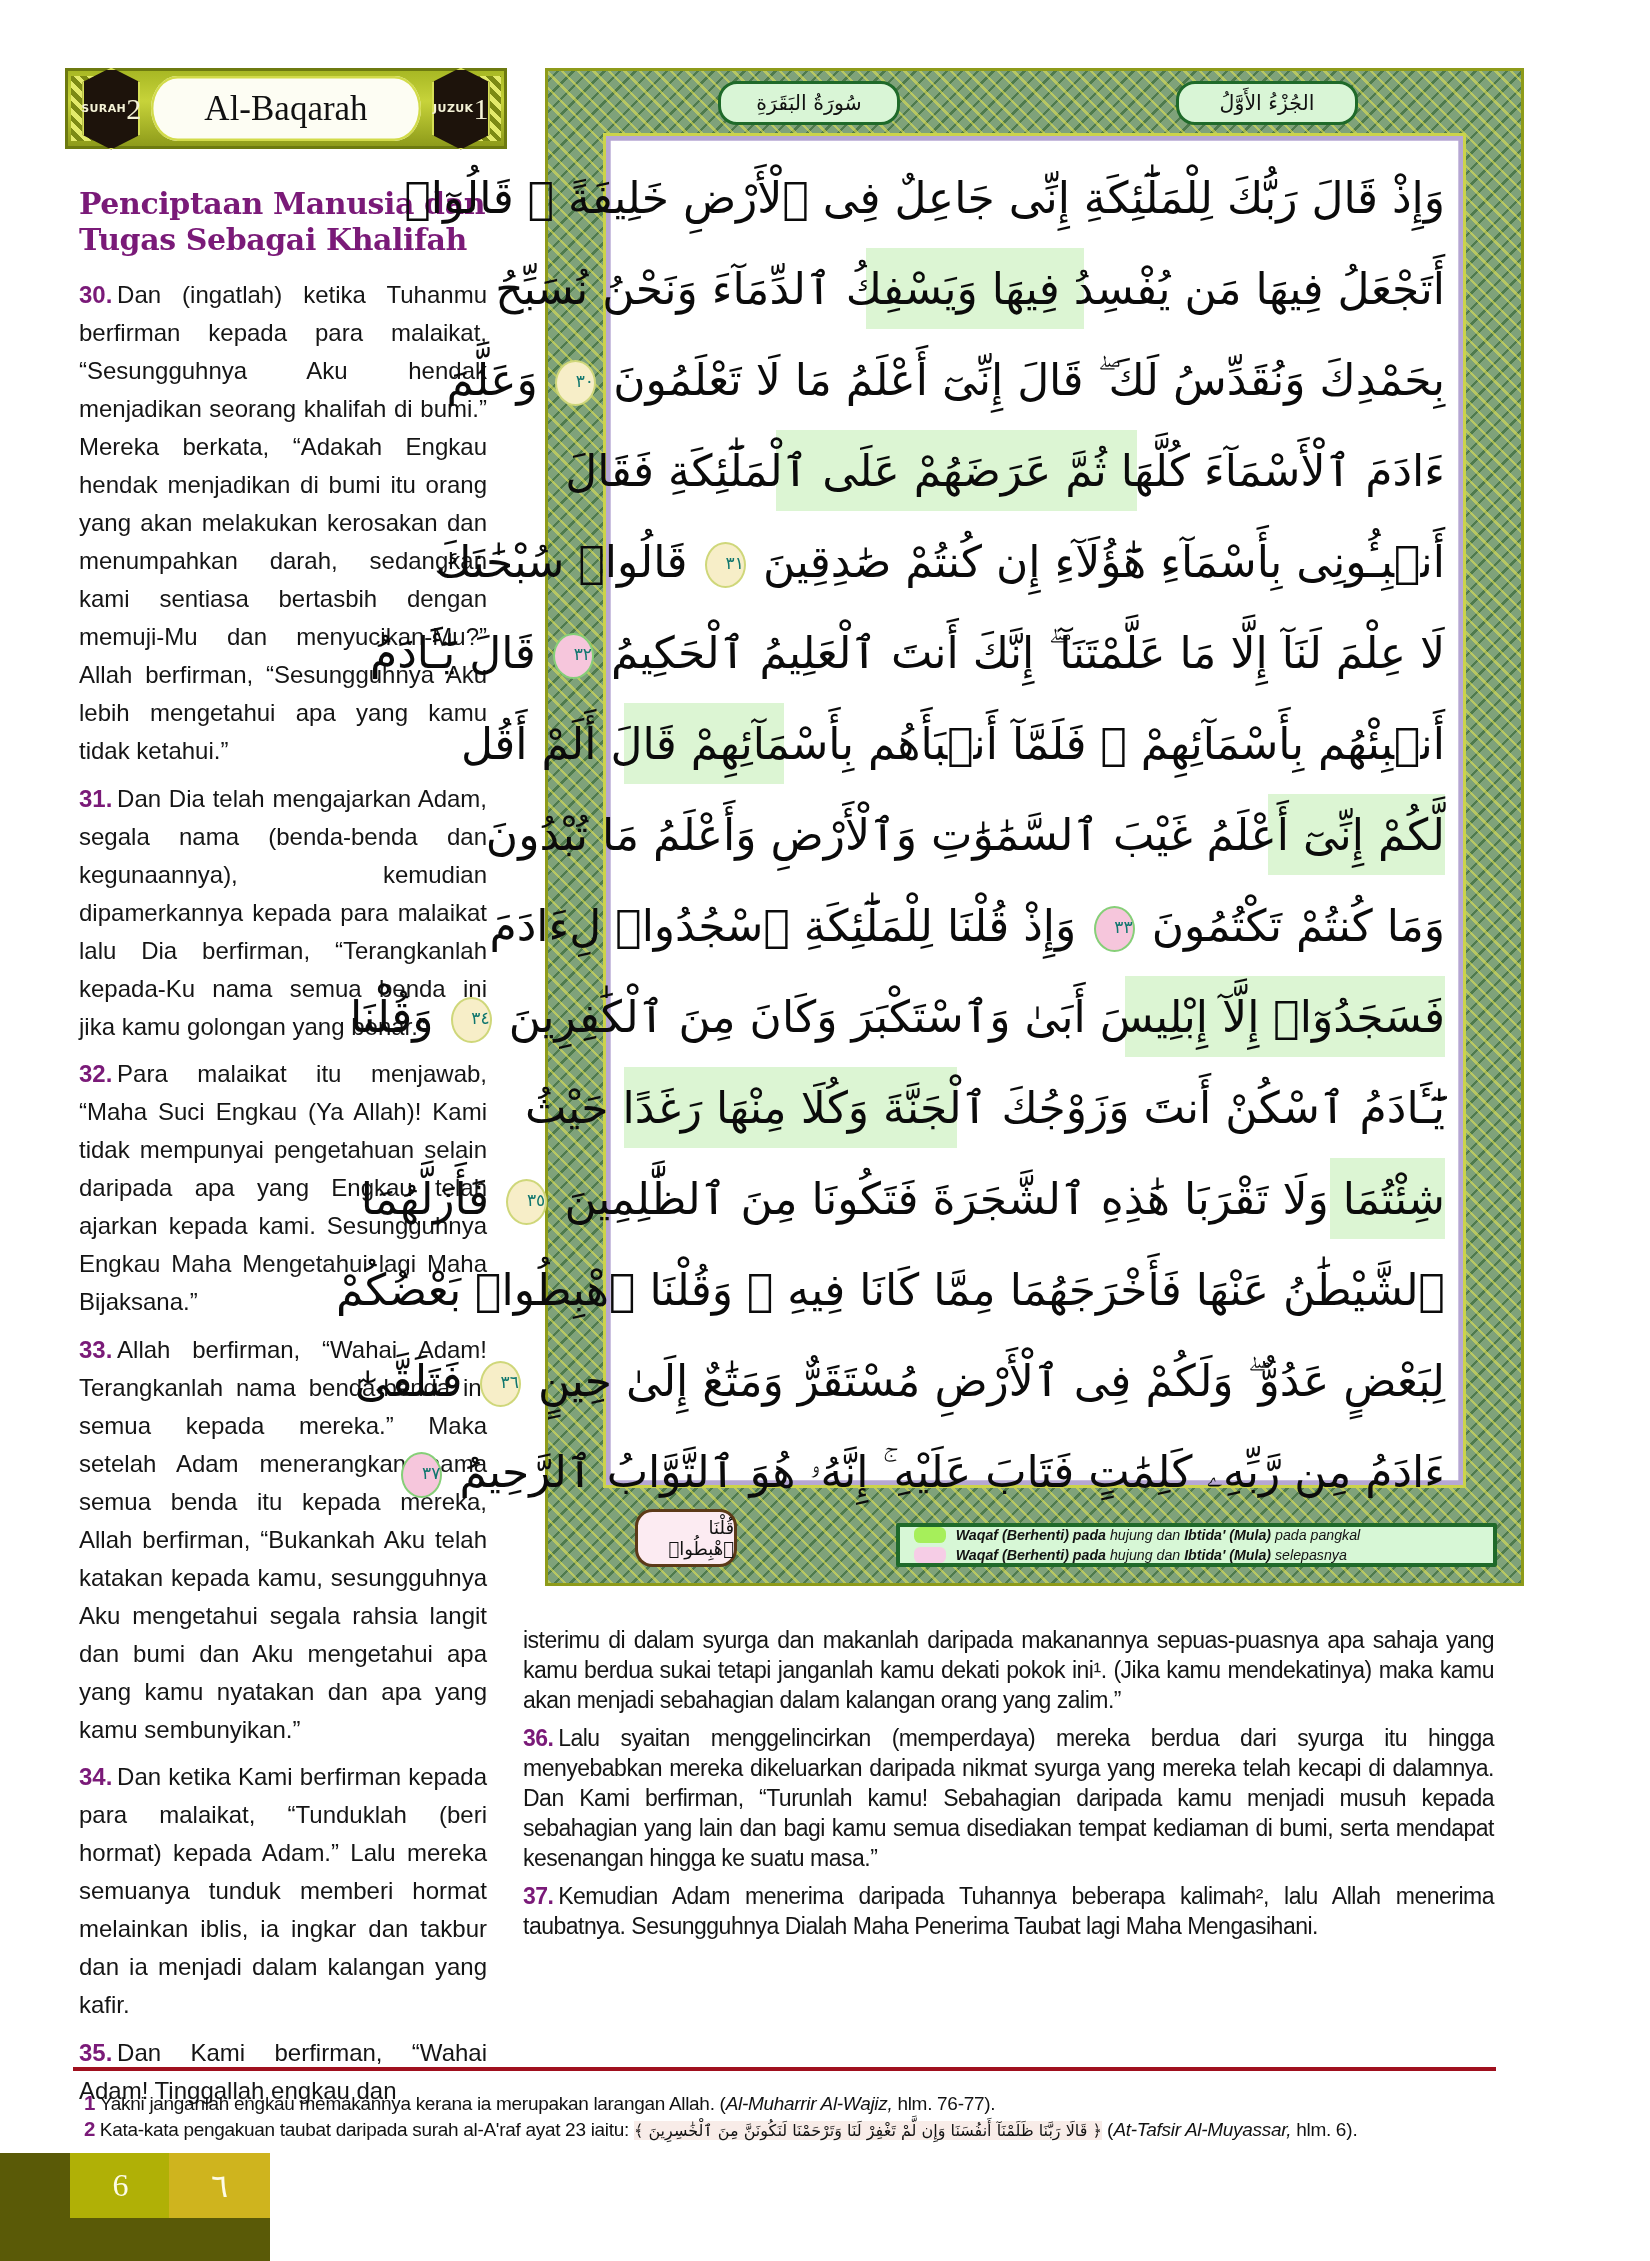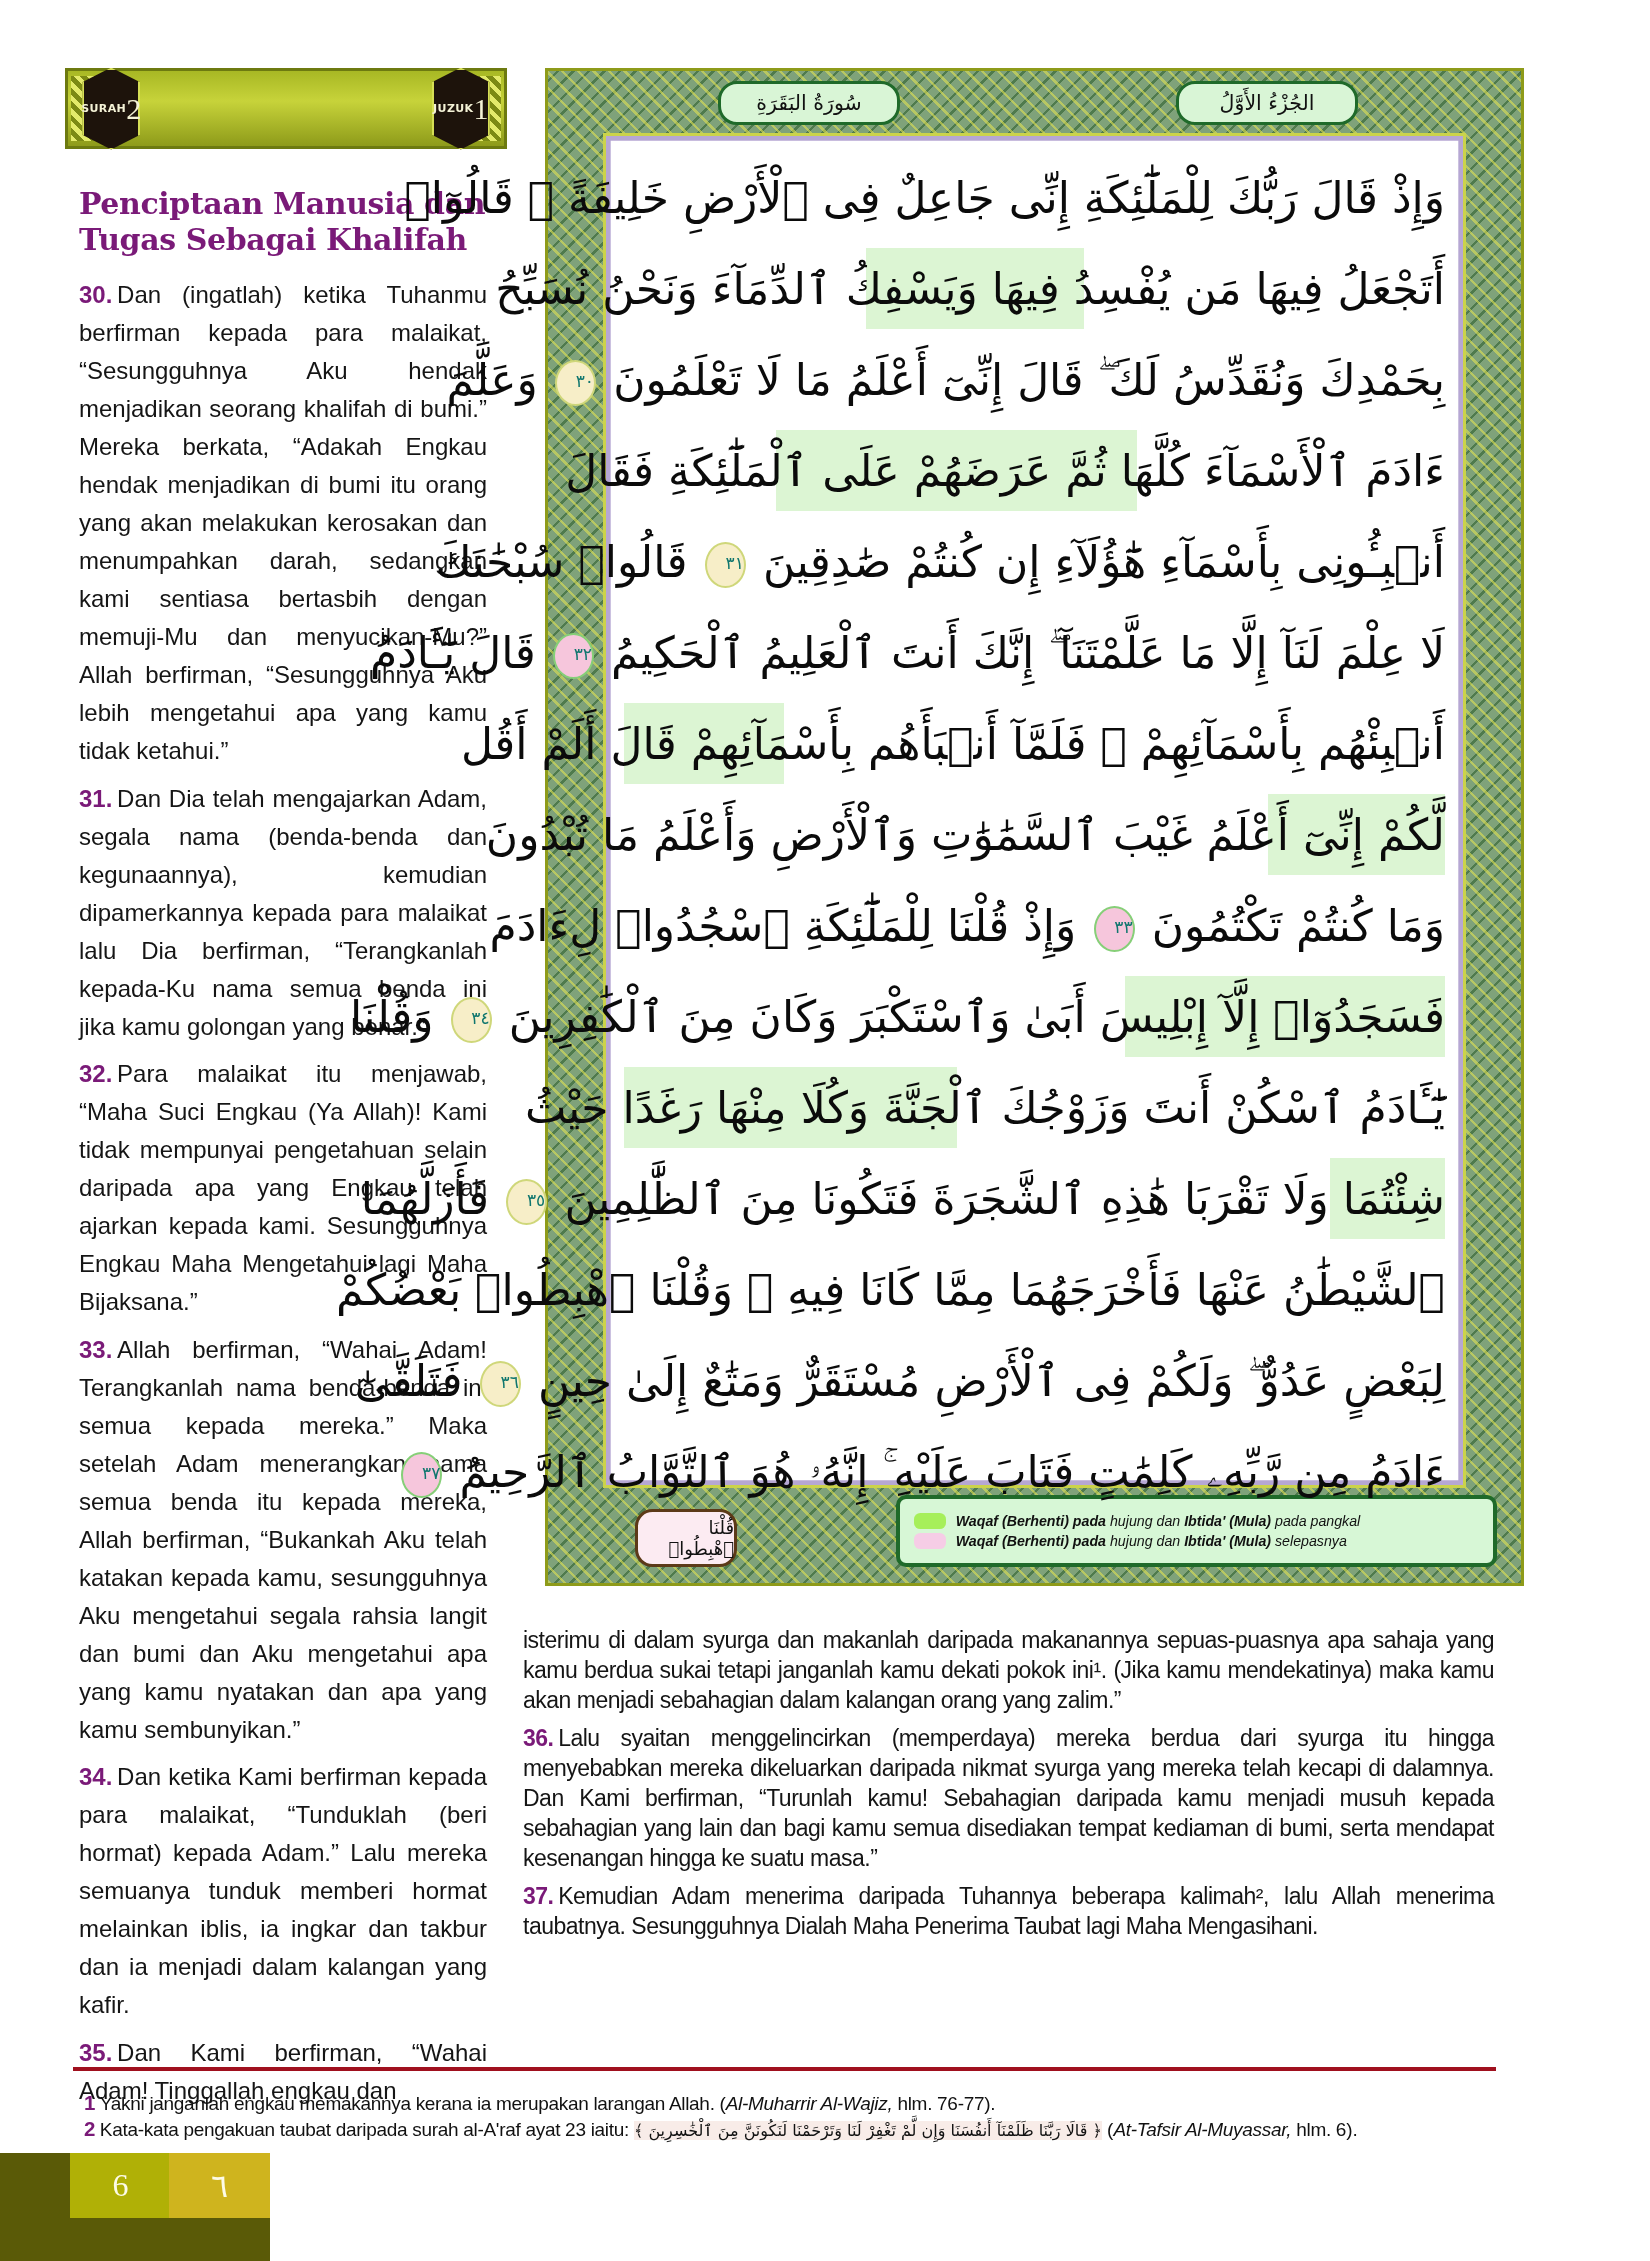--- a/index.html
+++ b/index.html
@@ -74,22 +74,22 @@
     color: #0f766e; margin: 0 3.2px;
   }
   .ayah-mark.pink { background: #f6c6dc; border-color: #86cf78; }
 
   .footer-cartouche {
     position: absolute; left: 87px; bottom: 16px; width: 102px; height: 58px; background: #fcebf2;
     border: 3.2px solid #5c3a18; border-radius: 17.4px; display: flex; align-items: center; justify-content: center;
     font-family: "DejaVu Sans", sans-serif; font-size: 18px; direction: rtl;
   }
   .legend {
-    position: absolute; left: 348px; right: 24px; bottom: 16px; height: 72px; background: #d7f7d6;
-    border: 4px solid #1f6a2a; border-radius: 10px; padding: 3.2px 14.2px; display: flex; flex-direction: column; justify-content: center;
+    position: absolute; left: 348px; right: 24px; bottom: 16px; height: 44px; background: #d7f7d6;
+    border: 4px solid #1f6a2a; border-radius: 2px; padding: 3.2px 14.2px; display: flex; flex-direction: column; justify-content: center;
   }
   .legend-row { display: flex; align-items: center; font-size: 14.2px; font-style: italic; color: #111; line-height: 20.5px; }
   .legend-row .sw { width: 32px; height: 16px; border-radius: 6.3px; margin-right: 9.5px; }
   .legend-row b { font-weight: bold; }
 
   
   .right-col { position: absolute; left: 523px; top: 1625px; width: 971px; }
   .right-col .verse { font-size: 23px; line-height: 30px; letter-spacing: -0.5px; margin-bottom: 8px; }
 
   .divider { position: absolute; left: 73px; top: 2067px; width: 1423px; height: 4px; background: #a0101e; }
@@ -104,20 +104,23 @@
   .pg-latin { left: 70px; background: #b0b006; }
   .pg-arabic { left: 169px; background: #cfb41e; font-family: "DejaVu Sans", sans-serif; }
 </style>
 </head>
 <body>
 
 <div class="banner">
   <div class="badge">
     <span class="lbl">SURAH</span>
     <span class="num">2</span>
+  </div>
+  <div class="banner-title-box">
+    <span class="banner-title">Al-Baqarah</span>
   </div>
   <div class="badge">
     <span class="lbl">JUZUK</span>
     <span class="num">1</span>
   </div>
 </div>
 
 <h1 class="section-title">Penciptaan  Manusia dan Tugas Sebagai Khalifah</h1>
 
 <div class="left-col">

